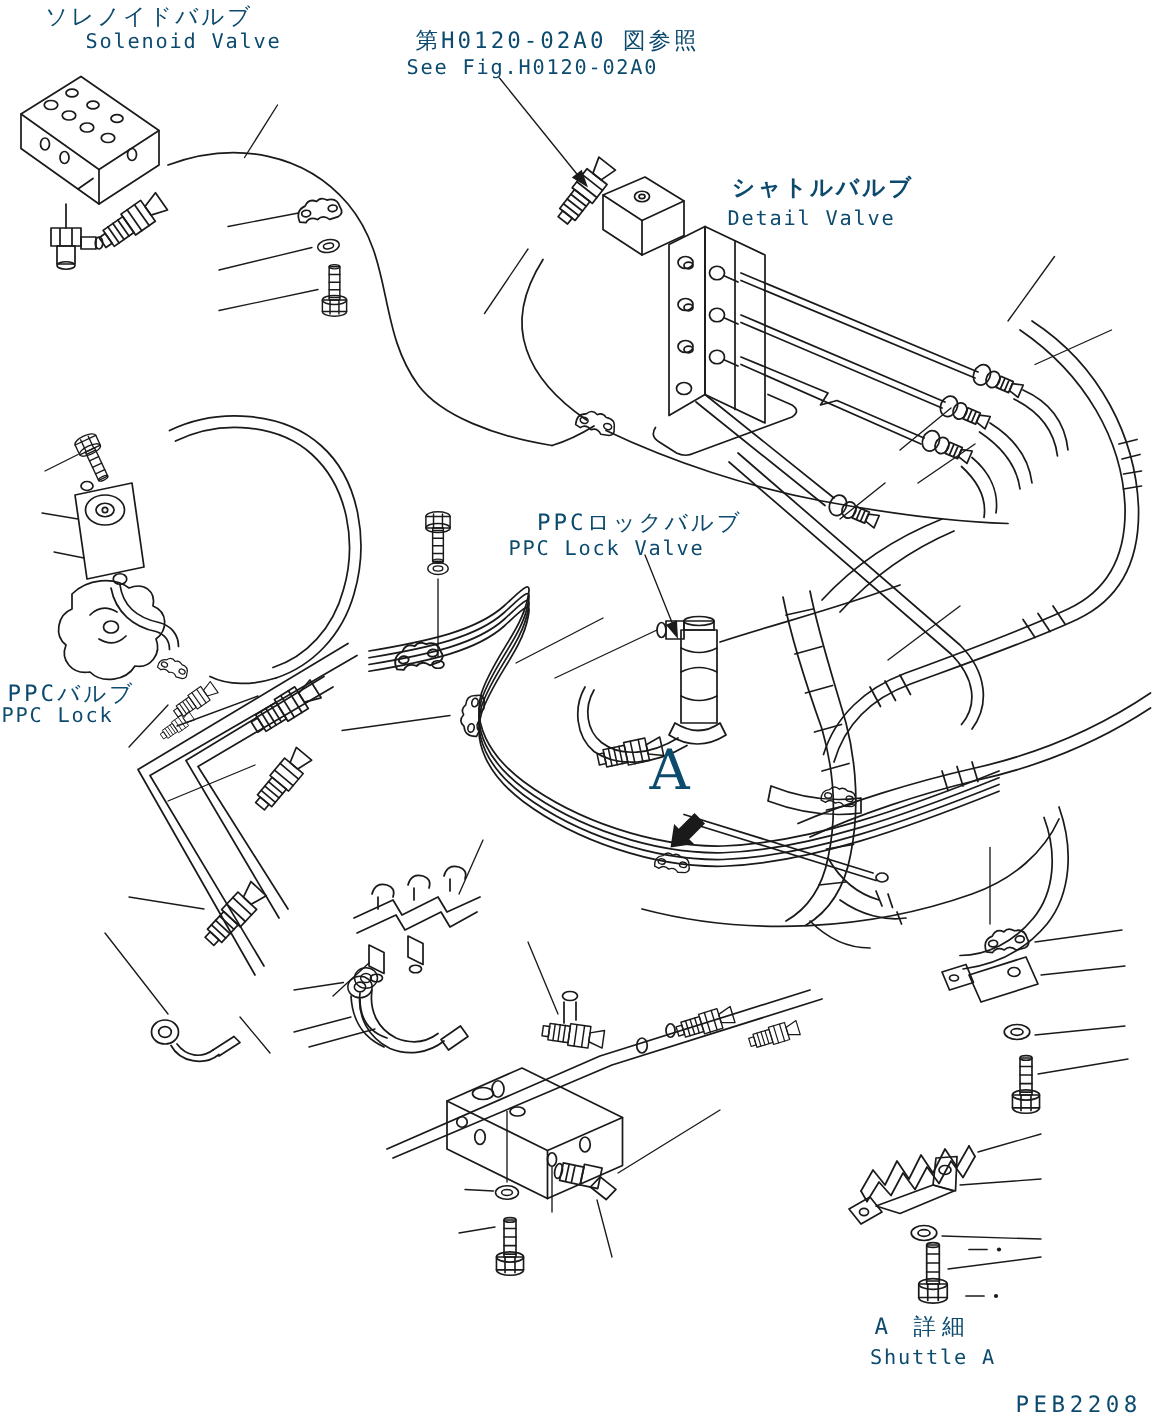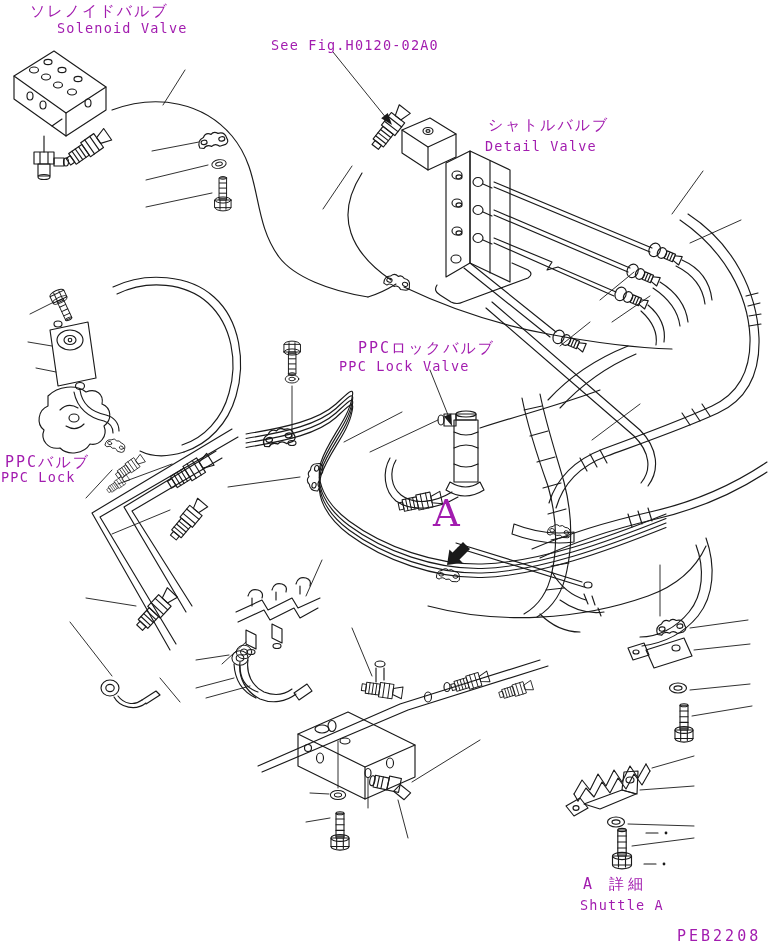--- a/index.html
+++ b/index.html
@@ -1,18 +1,18 @@
 <!DOCTYPE html>
 <html><head>
 <meta charset="utf-8">
 <style>
   html,body{margin:0;padding:0;background:#ffffff;}
   .stage{
     position:relative;width:768px;height:949px;background:#ffffff;
-    font-family:"DejaVu Sans Mono","Liberation Mono",monospace;color:#a21caf;
+    font-family:"DejaVu Sans Mono","Liberation Mono",monospace;color:#0c4a6e;
     overflow:hidden;
   }
   svg.art{position:absolute;left:0;top:0;width:768px;height:949px;}
   svg.art *{stroke:#1a1a1a;fill:none;stroke-width:1.15;stroke-linecap:round;stroke-linejoin:round;}
   svg.art .ink{fill:#1a1a1a;stroke:none;}
   svg.art .thin{stroke-width:0.9;}
   .lbl{position:absolute;white-space:pre;line-height:1.2;}
   .jp{font-size:15px;letter-spacing:2px;}
   .en{font-size:13.5px;letter-spacing:1.2px;}
   .marker-a{position:absolute;font-family:"DejaVu Serif","Liberation Serif",serif;font-size:37px;letter-spacing:0;}
@@ -327,23 +327,24 @@
   </g>
 
   <g>
     <polygon class="ink" points="463,542 470,549 459.5,559.5 462.7,562.7 447,565 449.4,549.4 452.5,552.5"></polygon>
   </g>
 </svg>
 
 <div class="lbl jp" style="left:30px;top:2px;">ソレノイドバルブ</div>
 <div class="lbl en" style="left:13px;top:20px;margin-left:44px;">Solenoid Valve</div>
 
+<div class="lbl jp" style="left:277px;top:18px;">第H0120-02A0 図参照</div>
 <div class="lbl en" style="left:271px;top:37px;">See Fig.H0120-02A0</div>
 
-<div class="lbl jp" style="left:488px;top:116px;">シャトルバルブ</div>
+<div class="lbl jp" style="left:488px;top:116px;font-weight:bold;">シャトルバルブ</div>
 <div class="lbl en" style="left:485px;top:138px;">Detail Valve</div>
 
 <div class="lbl jp" style="left:358px;top:339px;">PPCロックバルブ</div>
 <div class="lbl en" style="left:339px;top:358px;">PPC Lock Valve</div>
 
 <div class="lbl jp" style="left:5px;top:453px;">PPCバルブ</div>
 <div class="lbl en" style="left:1px;top:469px;">PPC Lock</div>
 
 <div class="marker-a" style="left:433px;top:492px;">A</div>
 

